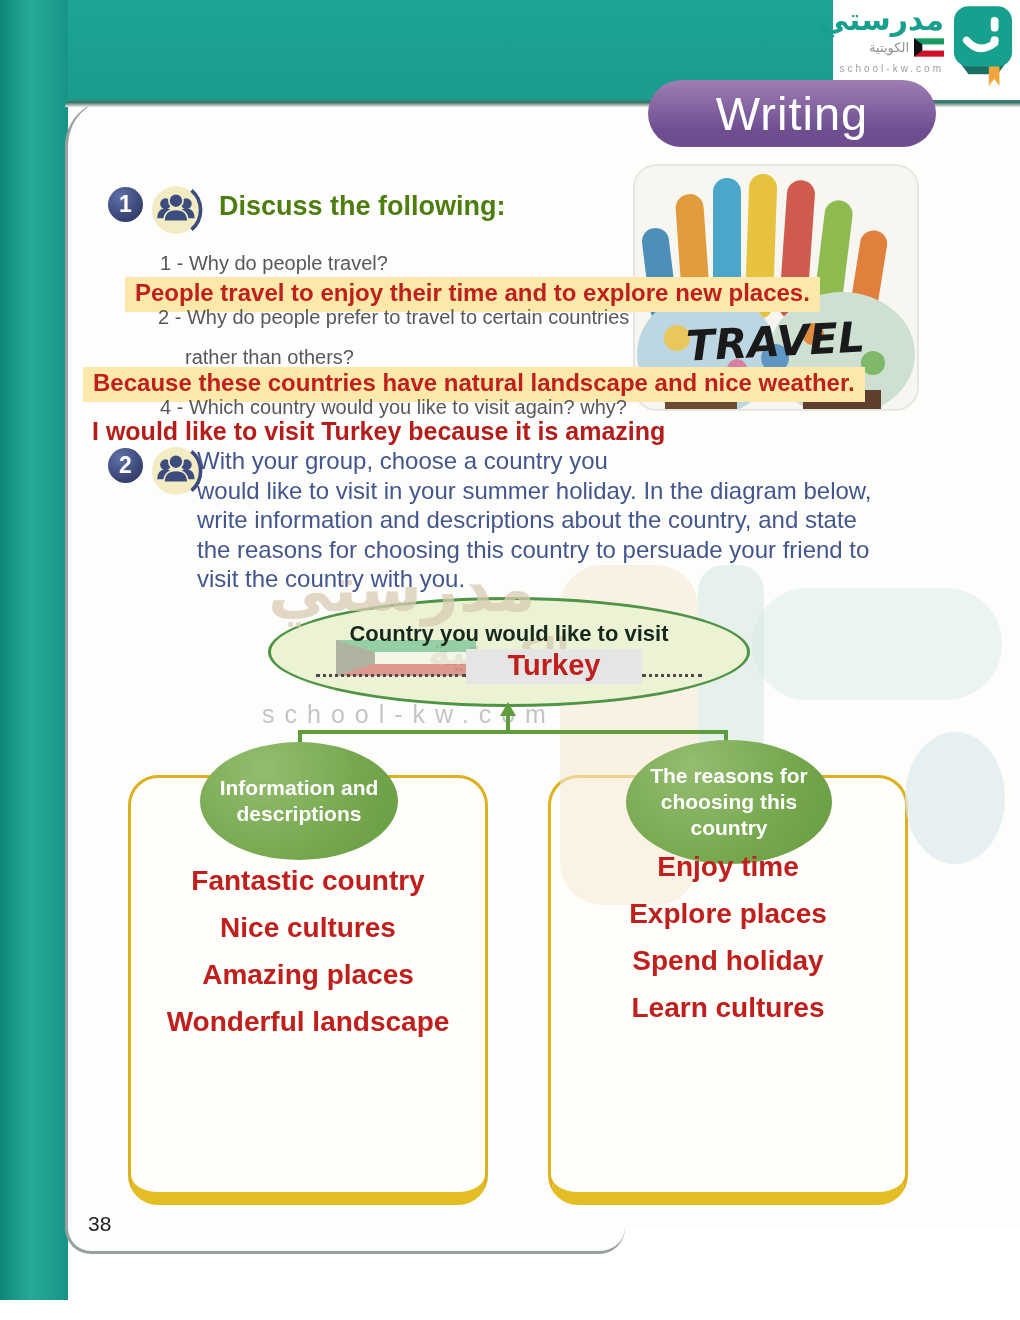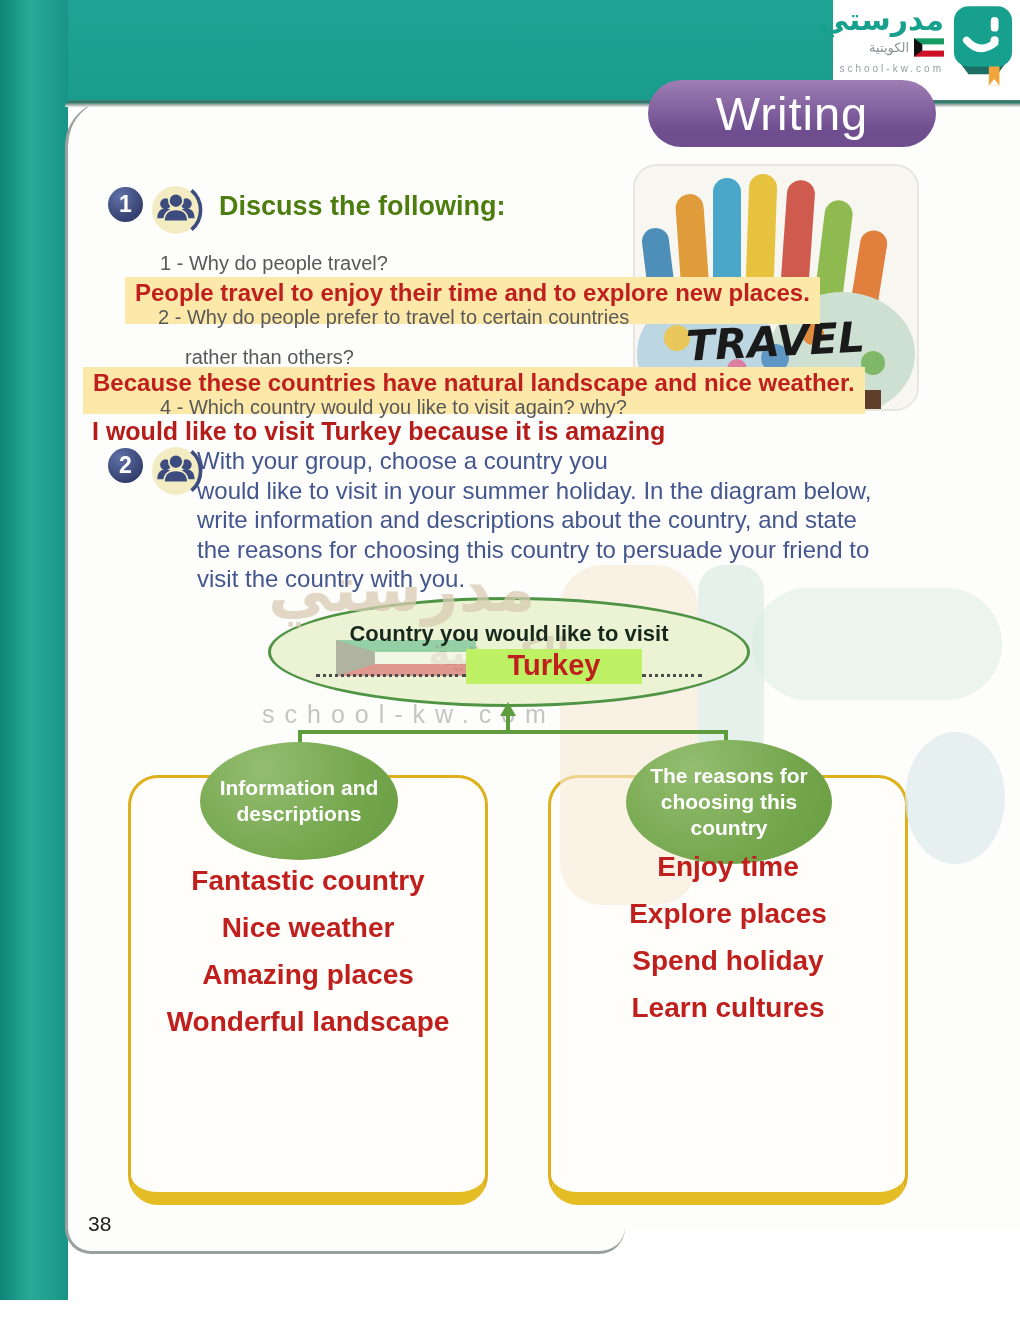--- a/index.html
+++ b/index.html
@@ -44,21 +44,21 @@
   .act-head{position:absolute;z-index:5;display:flex;align-items:flex-start;gap:8px;}
   .num-badge{width:35px;height:35px;border-radius:50%;color:#fff;font-weight:bold;font-size:23px;
              background:radial-gradient(circle at 35% 28%,#6071a8,#323e6c 75%);
              display:flex;align-items:center;justify-content:center;margin-top:4px;}
   .act1-title{font-size:27px;font-weight:bold;color:#4d7c0f;margin-top:8px;margin-left:6px;}
 
   
   .qa{position:absolute;inset:0;z-index:6;pointer-events:none;}
   .q-line{position:absolute;color:#57585a;font-size:20px;white-space:nowrap;}
   .ans-strip{position:absolute;background:#fce8a9;color:#c0201d;font-weight:bold;font-size:24px;
-             padding:2px 10px 17px 10px;white-space:nowrap;}
+             padding:2px 10px 5px 10px;white-space:nowrap;}
   .ans-plain{position:absolute;color:#b51d1b;font-weight:bold;font-size:25px;white-space:nowrap;}
 
   .act2-par{position:absolute;left:197px;top:446px;width:740px;z-index:5;
             font-size:24px;font-weight:normal;color:#44568e;line-height:29.5px;white-space:pre-line;}
 
   
   .travel{position:absolute;left:635px;top:166px;width:282px;height:243px;border-radius:22px;
           overflow:hidden;z-index:2;box-shadow:0 0 0 2px #e7e5df;}
 
   
@@ -76,21 +76,21 @@
 
   
   .big-ellipse{position:absolute;left:268px;top:597px;width:482px;height:110px;z-index:3;
                background:#ecf3d4;border:3px solid #4f9444;border-radius:50%;box-sizing:border-box;}
   .big-ellipse-content{position:absolute;left:268px;top:597px;width:482px;height:110px;z-index:6;
                display:flex;flex-direction:column;align-items:center;justify-content:center;gap:2px;}
   .be-label{font-size:22px;font-weight:bold;color:#16281b;}
   .be-answer-row{display:flex;align-items:flex-end;gap:0;}
   .dots{border-bottom:3px dotted #4c4c4c;margin-bottom:7px;}
   .dots-l{width:150px;} .dots-r{width:60px;}
-  .be-answer{background:#bef264;padding:0 42px 2px 42px;color:#c0201d;font-weight:bold;font-size:29px;}
+  .be-answer{background:#e5e5e5;padding:0 42px 2px 42px;color:#c0201d;font-weight:bold;font-size:29px;}
 
   .connector{position:absolute;left:250px;top:698px;z-index:5;}
 
   .g-ellipse{position:absolute;z-index:6;border-radius:50%;color:#fff;font-weight:bold;font-size:21px;
              display:flex;align-items:center;justify-content:center;text-align:center;line-height:26px;
              background:radial-gradient(circle at 32% 22%,#94bd70,#74a64c 62%,#699e43);white-space:pre-line;}
   .g-left{left:200px;top:742px;width:198px;height:118px;}
   .g-right{left:626px;top:740px;width:206px;height:124px;}
 
   .d-box{position:absolute;width:360px;height:430px;background:#fffefb;box-sizing:border-box;
@@ -249,21 +249,21 @@
   <div class="d-box d-box-r"></div>
 
   <div class="g-ellipse g-left">Information and
 descriptions</div>
   <div class="g-ellipse g-right">The reasons for
 choosing this
 country</div>
 
   <div class="d-list d-list-l">
     <div class="d-item">Fantastic country</div>
-    <div class="d-item">Nice weather</div>
+    <div class="d-item">Nice cultures</div>
     <div class="d-item">Amazing places</div>
     <div class="d-item">Wonderful landscape</div>
   </div>
   <div class="d-list d-list-r">
     <div class="d-item">Enjoy time</div>
     <div class="d-item">Explore places</div>
     <div class="d-item">Spend holiday</div>
     <div class="d-item">Learn cultures</div>
   </div>
 

